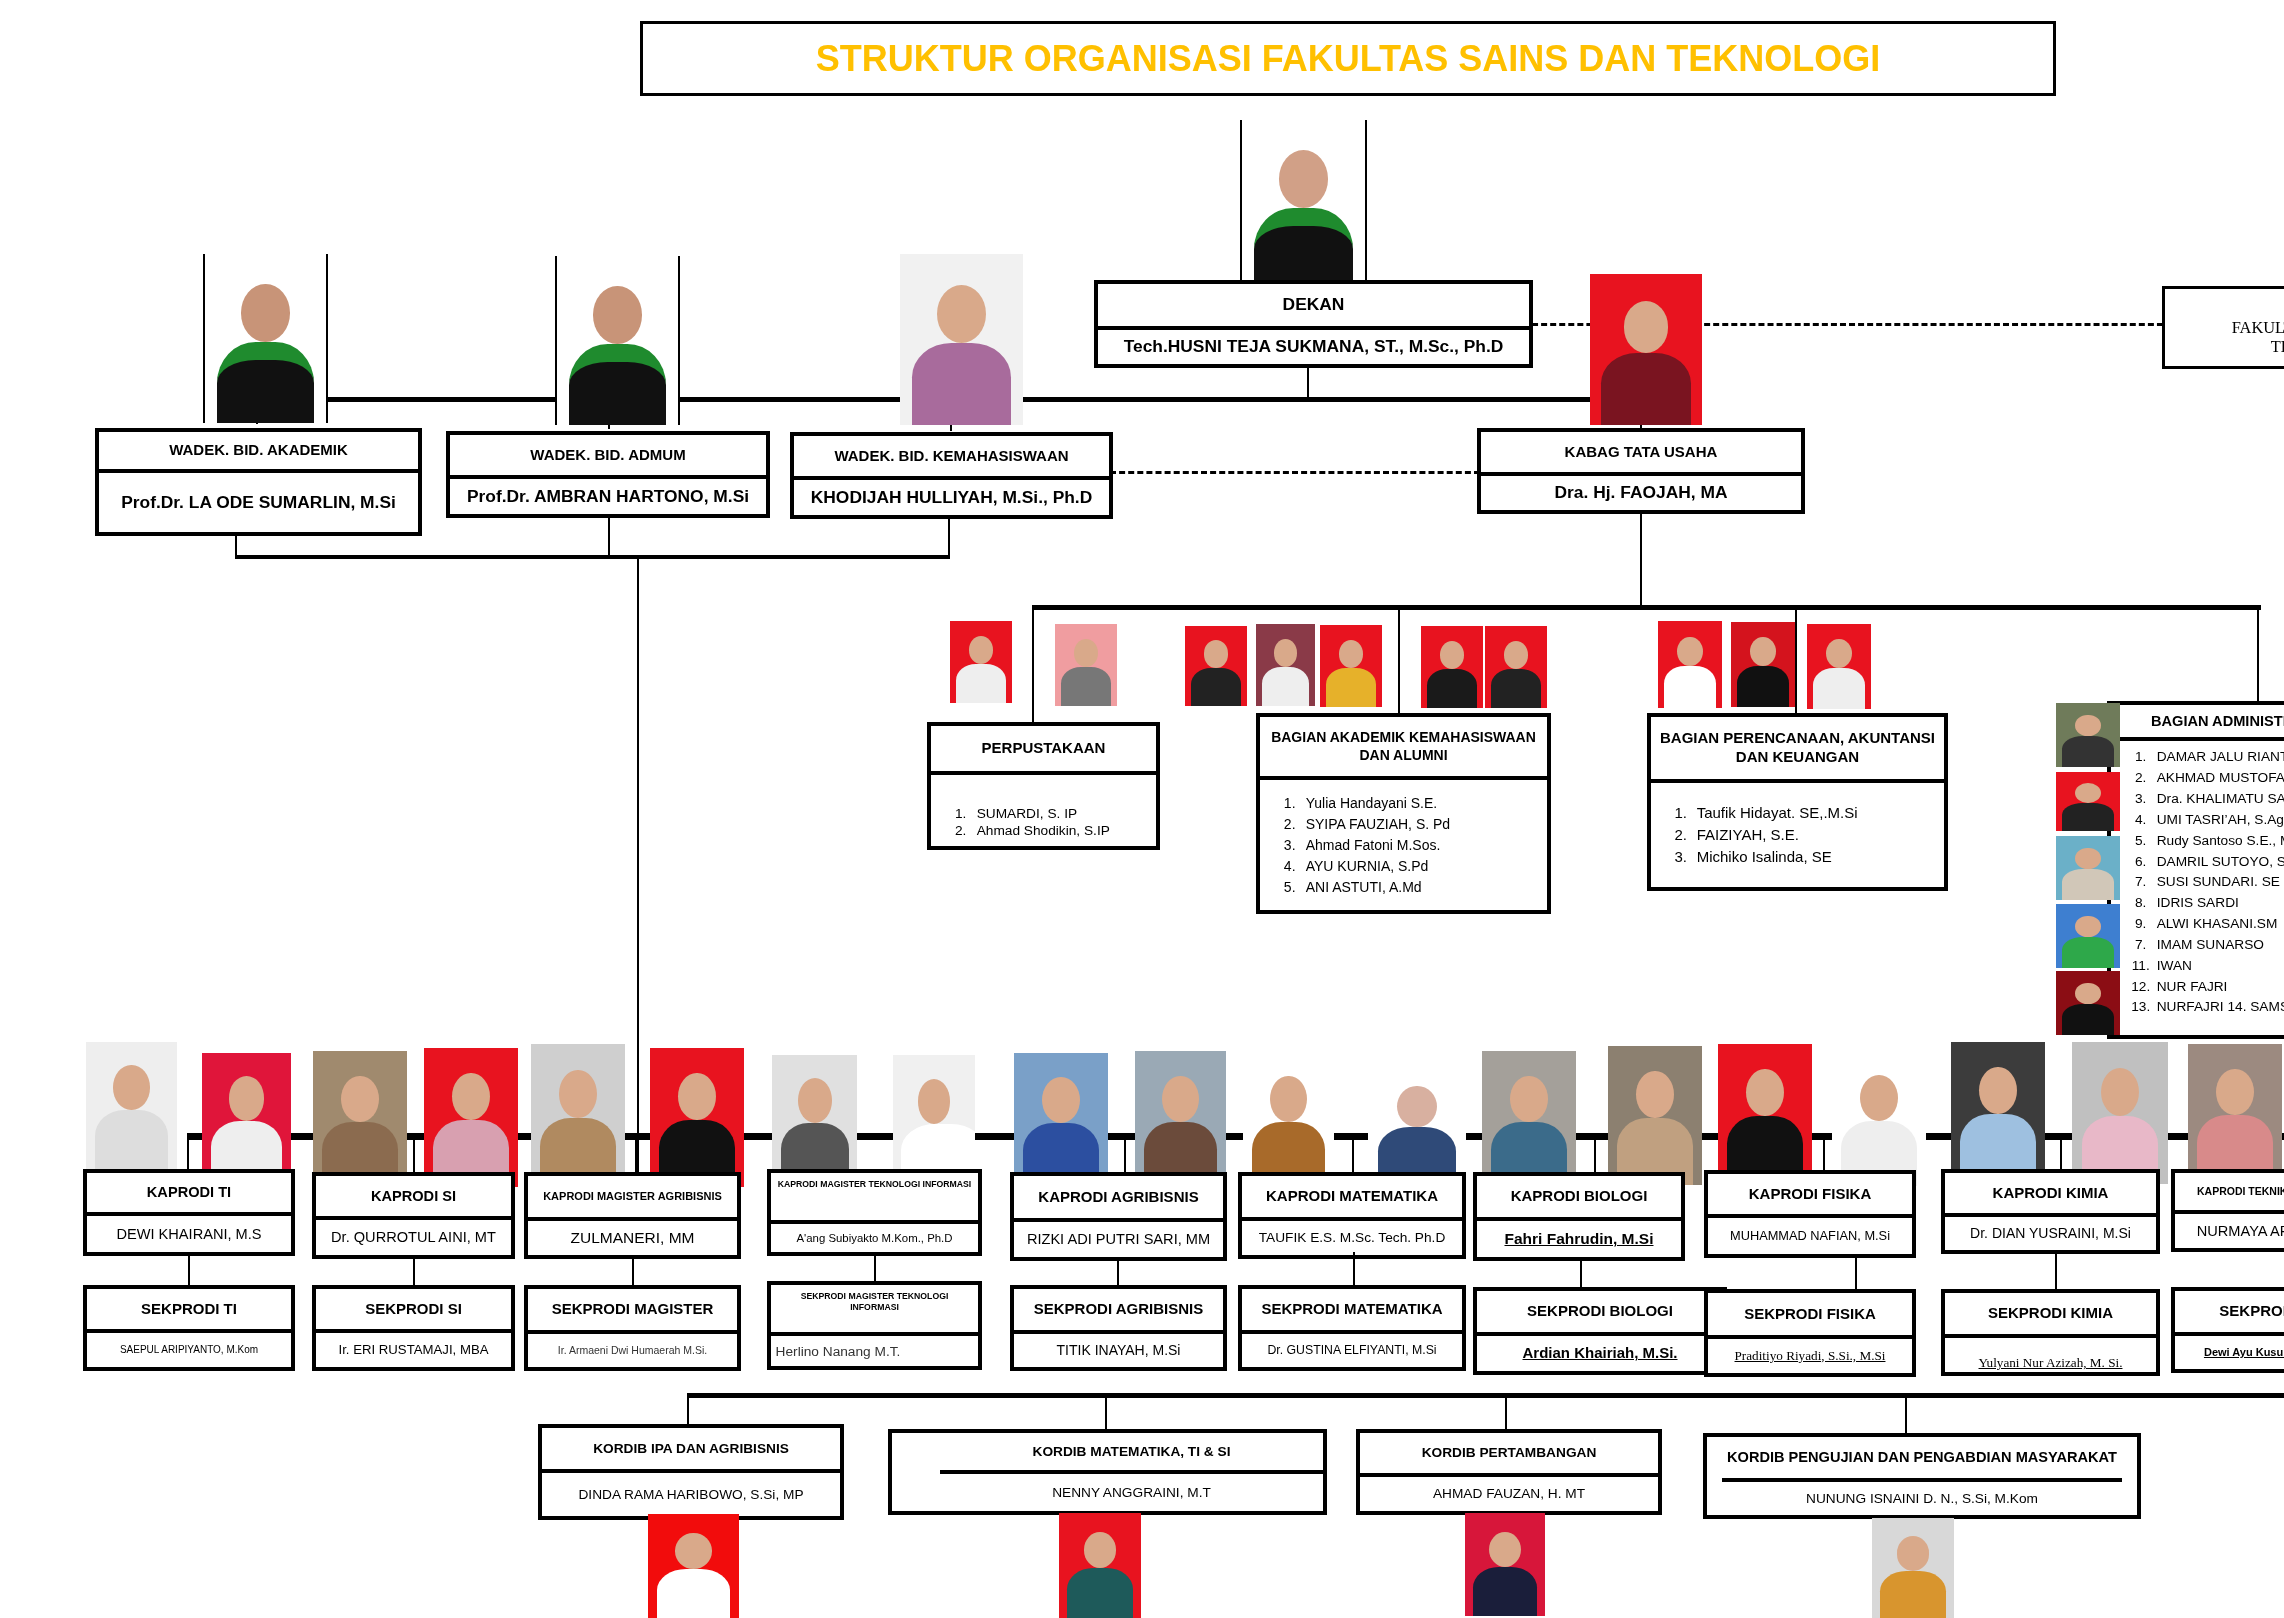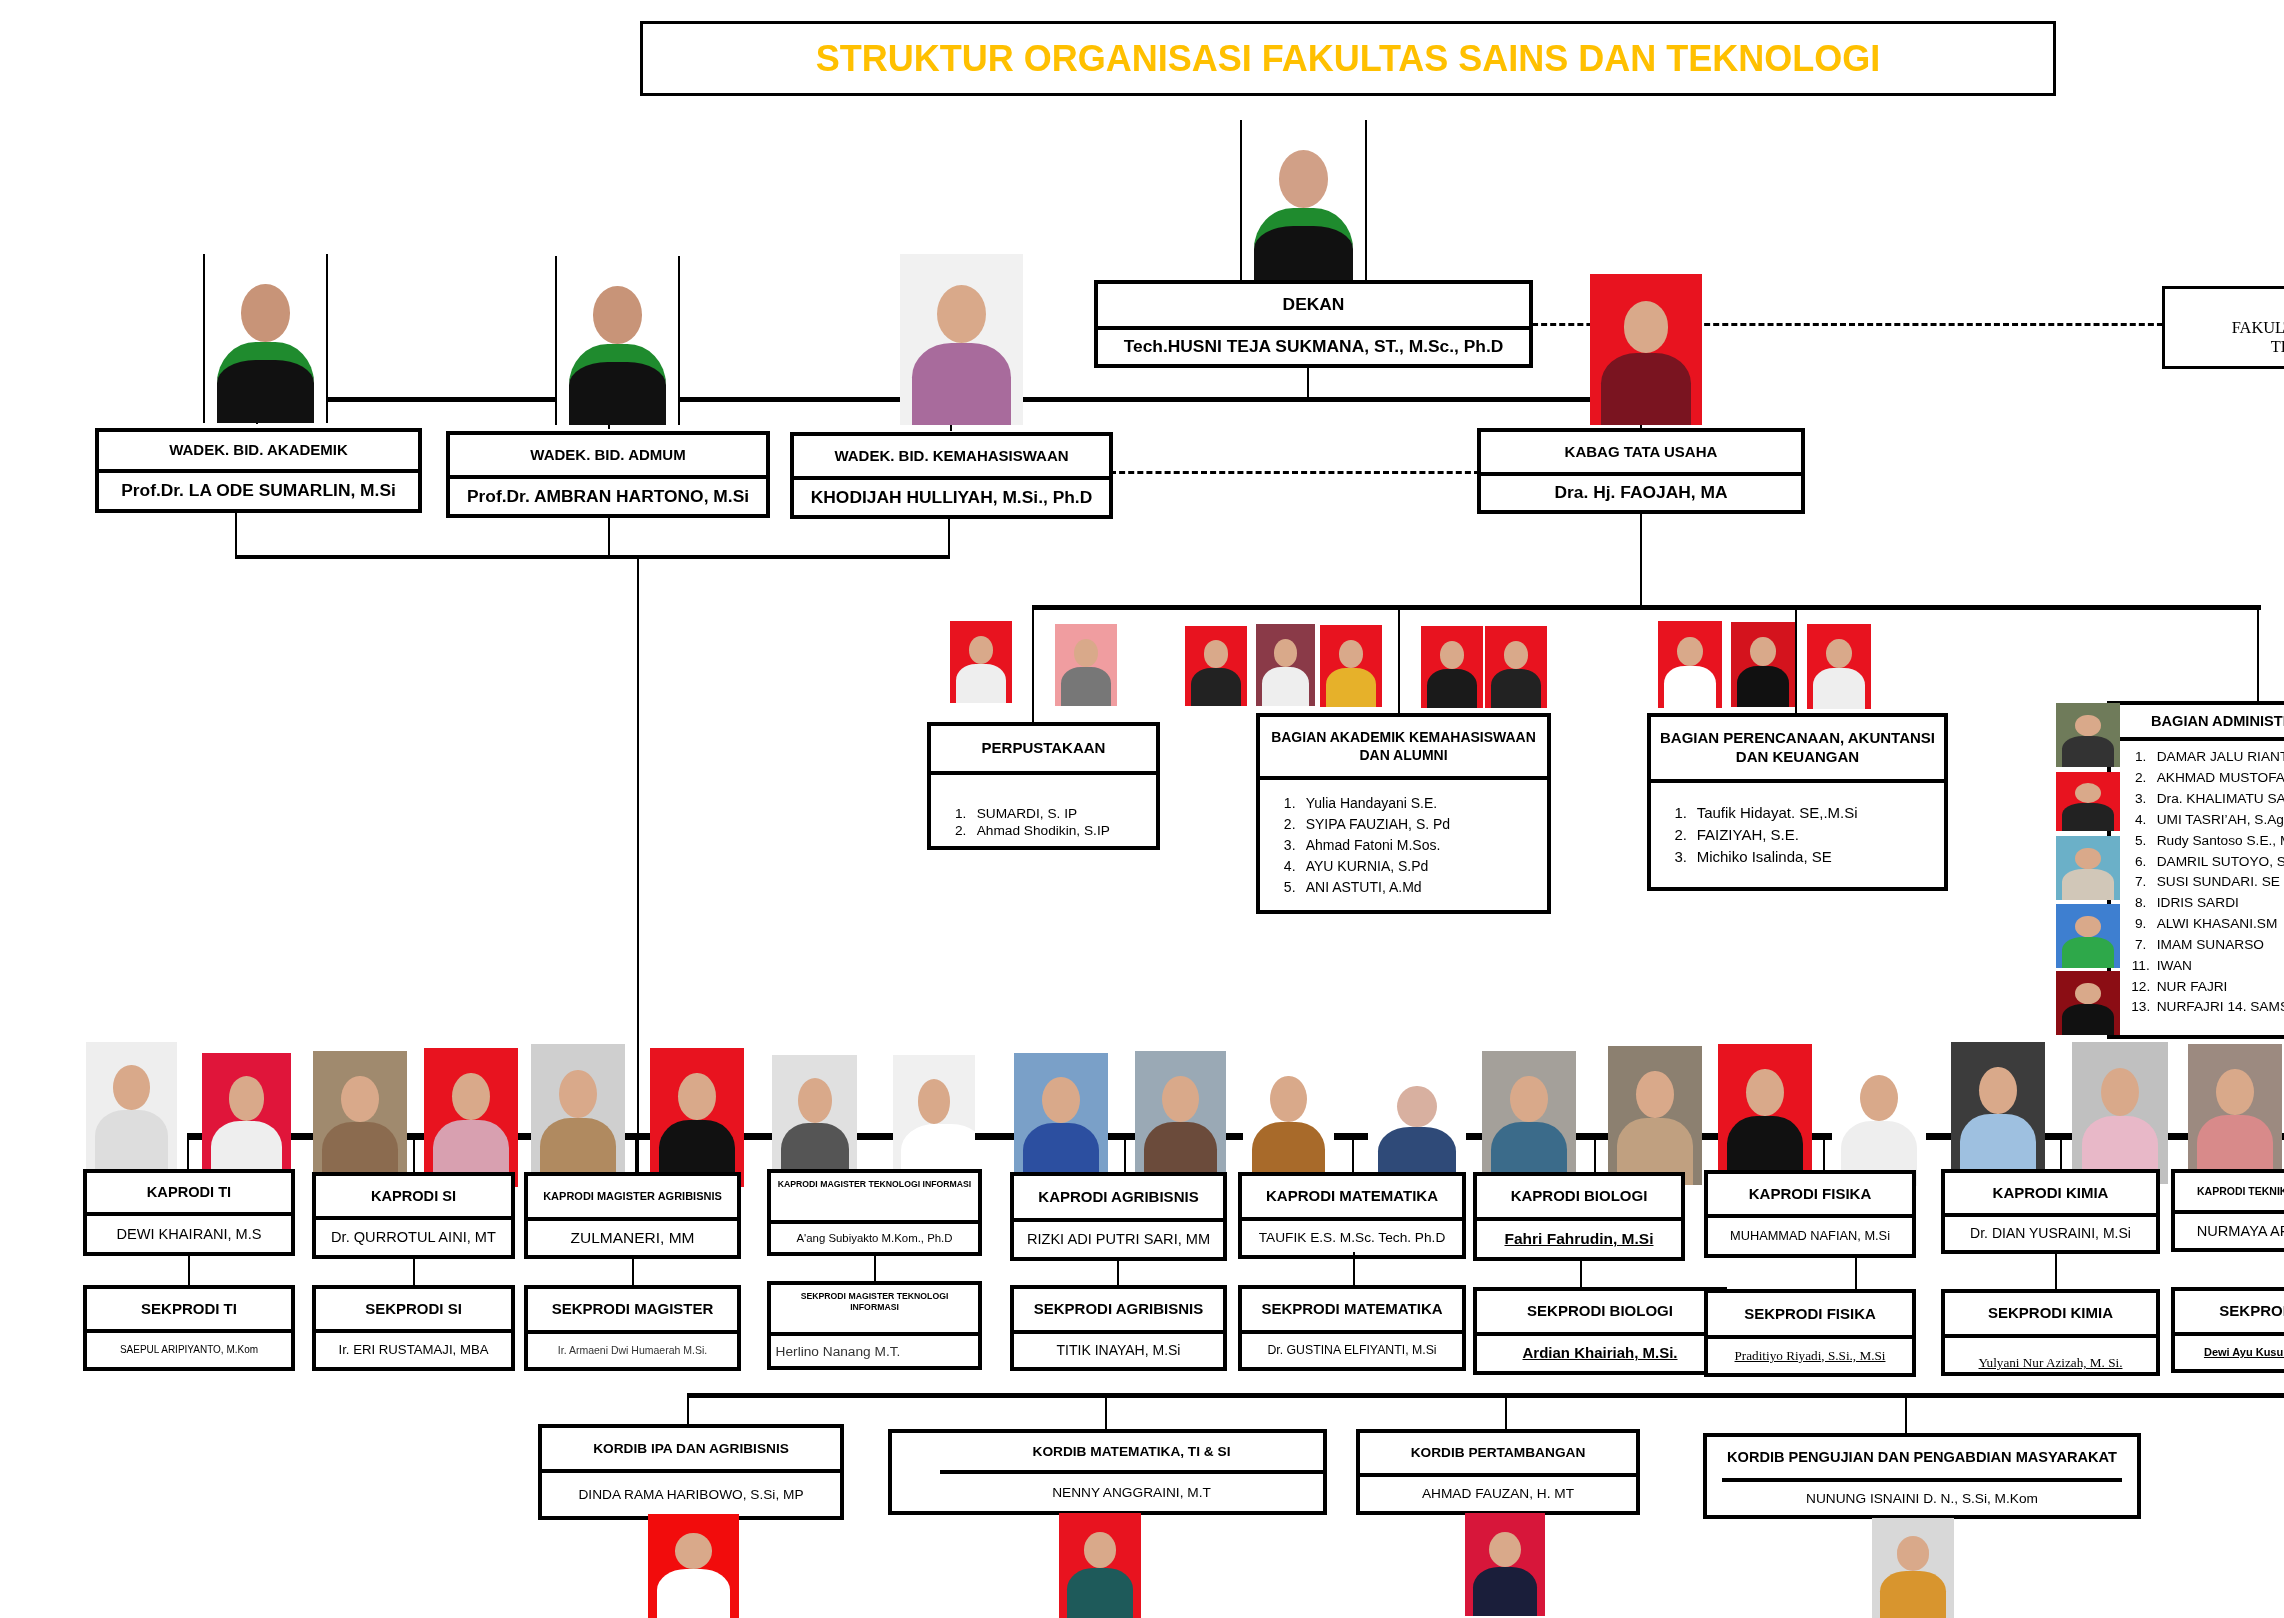--- a/index.html
+++ b/index.html
@@ -85,21 +85,21 @@
 </div>
 
 <div class="box serif" style="left:2162px;top:286px;width:312px;height:83px;justify-content:center;align-items:center;border-width:3.7px;">
   <div class="serif" style="font-size:16.4px;line-height:1.2;text-align:center;">
     <div>GJM</div>
     <div>FAKULTAS SAINS DAN</div>
     <div>TEKNOLOGI</div>
   </div>
 </div>
 
-<div class="box" style="left:95px;top:428px;width:327px;height:85px;">
+<div class="box" style="left:95px;top:428px;width:327px;height:108px;">
   <div class="hd" style="height:37px;font-size:15px;">WADEK. BID. AKADEMIK</div>
   <div class="bd" style="font-size:17.4px;font-weight:bold;">Prof.Dr. LA ODE SUMARLIN, M.Si</div>
 </div>
 <div class="box" style="left:446px;top:431px;width:324px;height:87px;">
   <div class="hd" style="height:40px;font-size:15px;">WADEK. BID. ADMUM</div>
   <div class="bd" style="font-size:17.4px;font-weight:bold;">Prof.Dr. AMBRAN HARTONO, M.Si</div>
 </div>
 <div class="box" style="left:790px;top:432px;width:323px;height:87px;">
   <div class="hd" style="height:40px;font-size:15px;">WADEK. BID. KEMAHASISWAAN</div>
   <div class="bd" style="font-size:17.4px;font-weight:bold;">KHODIJAH HULLIYAH, M.Si., Ph.D</div>
@@ -464,21 +464,21 @@
 </div>
 
 <div class="box" style="left:538px;top:1424px;width:306px;height:96px;">
   <div class="hd" style="height:41px;font-size:13.7px;">KORDIB IPA DAN AGRIBISNIS</div>
   <div class="bd" style="font-size:13.7px;">DINDA RAMA HARIBOWO, S.Si, MP</div>
 </div>
 <div class="box" style="left:888px;top:1429px;width:439px;height:86px;padding-left:48px;">
   <div class="hd" style="height:37px;font-size:13.7px;">KORDIB MATEMATIKA, TI &amp; SI</div>
   <div class="bd" style="font-size:13.7px;">NENNY ANGGRAINI, M.T</div>
 </div>
-<div class="box" style="left:1356px;top:1429px;width:284px;height:86px;">
+<div class="box" style="left:1356px;top:1429px;width:306px;height:86px;">
   <div class="hd" style="height:40px;font-size:13.7px;">KORDIB PERTAMBANGAN</div>
   <div class="bd" style="font-size:13.7px;">AHMAD FAUZAN, H. MT</div>
 </div>
 <div class="box" style="left:1703px;top:1433px;width:438px;height:86px;align-items:center;">
   <div class="hd" style="height:41px;font-size:14.6px;">KORDIB PENGUJIAN DAN PENGABDIAN MASYARAKAT</div>
   <div class="bd" style="font-size:13.7px;">NUNUNG ISNAINI D. N., S.Si, M.Kom</div>
 </div>
 
 <div class="photo" style="left:648px;top:1514px;width:91px;height:105px;background:#F20C0C;">
     <div class="head"></div>

